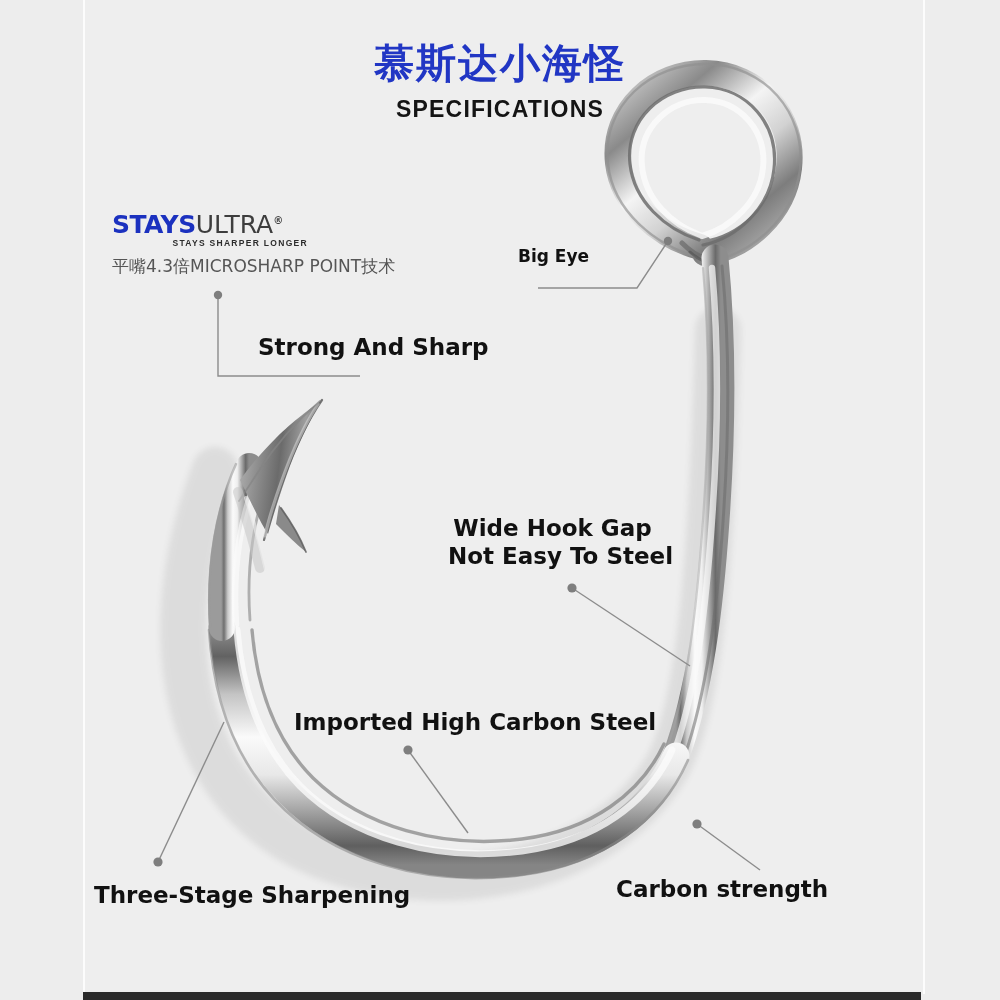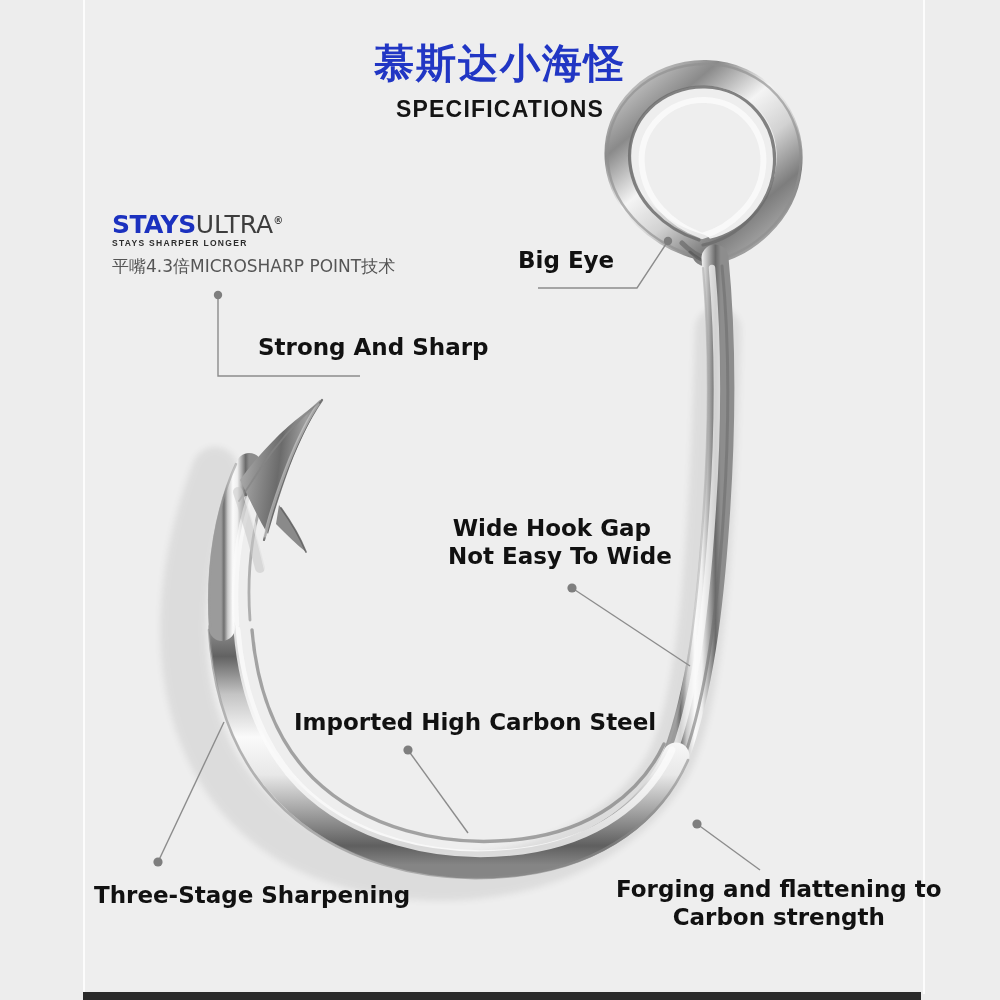--- a/index.html
+++ b/index.html
@@ -80,21 +80,21 @@
     white-space: nowrap;
   }
   .lw-ultra { color: #1b31bf; font-weight: bold; }
   .lw-point { color: #3d3d3d; font-weight: normal; letter-spacing: 0px; }
   .lw-reg { font-size: 10px; vertical-align: super; color: #3d3d3d; }
   #logo-tagline {
     font-size: 8.5px;
     font-weight: bold;
     color: #2c2c2c;
     letter-spacing: 1.3px;
-    text-align: left;
+    text-align: right;
     width: 196px;
     margin-top: 1px;
     font-family: "Liberation Sans", sans-serif;
   }
   #logo-cn {
     margin-top: 7px;
     font-size: 17px;
     color: #555555;
     letter-spacing: 0px;
     white-space: nowrap;
@@ -104,21 +104,21 @@
   
   .callout {
     position: absolute;
     color: #111111;
     font-weight: bold;
     font-family: "DejaVu Sans", "Liberation Sans", sans-serif;
     white-space: nowrap;
     line-height: 1.22;
   }
   #label-strong-sharp { left: 258px; top: 333px; font-size: 23px; }
-  #label-big-eye     { left: 518px; top: 246px; font-size: 23px; }
+  #label-big-eye     { left: 518px; top: 246px; font-size: 17px; }
   #label-wide-gap    { left: 432px; top: 514px; font-size: 23px; text-align: center; }
   #label-wide-gap .l2 { display:block; margin-left: 16px; }
   #label-imported    { left: 294px; top: 708px; font-size: 23px; }
   #label-three-stage { left: 94px;  top: 881px; font-size: 23px; }
   #label-forging     { left: 616px; top: 875px; font-size: 23px; text-align: center; }
   #label-forging .l2 { display:block; }
 
   
   #art, #leaders {
     position: absolute;
@@ -313,26 +313,25 @@
     <div id="logo-tagline">STAYS SHARPER LONGER</div>
     <div id="logo-cn">平嘴4.3倍MICROSHARP POINT技术</div>
   </div>
 
   <div class="callout" id="label-strong-sharp">Strong And Sharp</div>
 
   <div class="callout" id="label-big-eye">Big Eye</div>
 
   <div class="callout" id="label-wide-gap">
     <span class="l1">Wide Hook Gap</span>
-    <span class="l2">Not Easy To Wide</span>
+    <span class="l2">Not Easy To Steel</span>
   </div>
 
   <div class="callout" id="label-imported">Imported High Carbon Steel</div>
 
   <div class="callout" id="label-three-stage">Three-Stage Sharpening</div>
 
   <div class="callout" id="label-forging">
-    <span class="l1">Forging and flattening to</span>
     <span class="l2">Carbon strength</span>
   </div>
 
   <div id="bottom-bar"></div>
 </div>
 
 </body></html>

